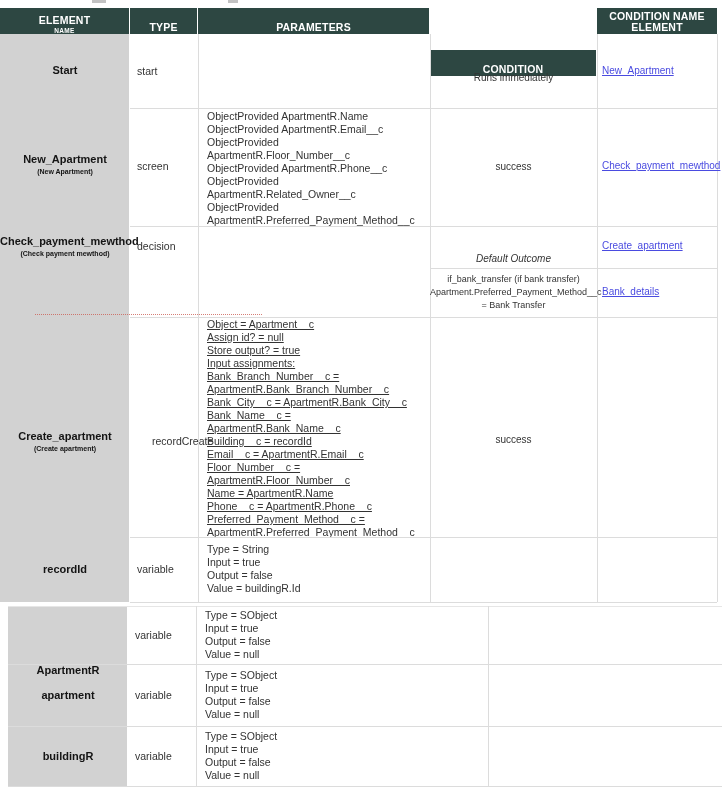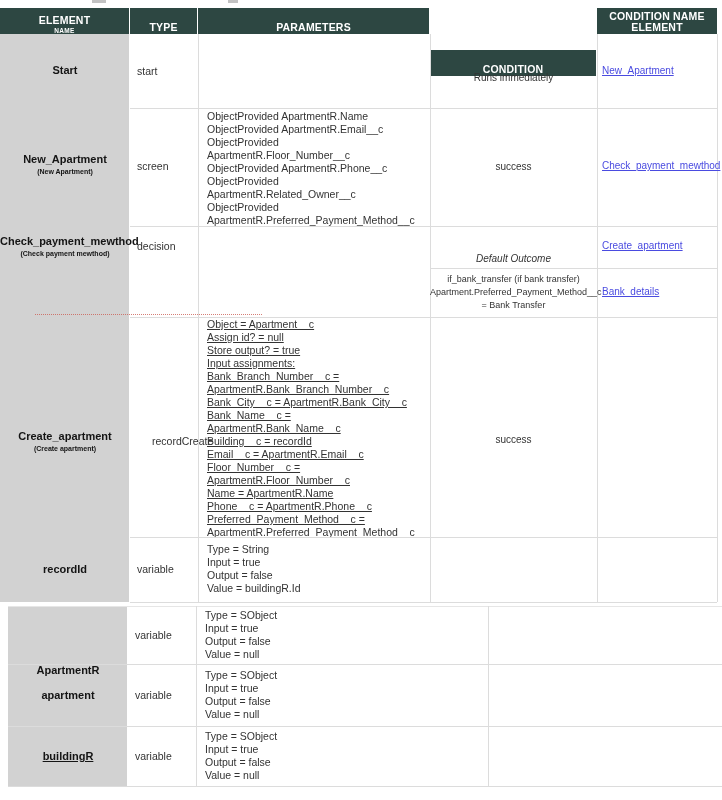--- a/index.html
+++ b/index.html
@@ -165,20 +165,20 @@
 Output = false
 Value = null</div>
 
   <div class="ename2" style="top:689px;">apartment</div>
   <div class="typetxt2" style="top:689px;">variable</div>
   <div class="params2" style="top:669px;">Type = SObject
 Input = true
 Output = false
 Value = null</div>
 
-  <div class="ename2" style="top:750px;text-decoration:underline;">buildingR</div>
+  <div class="ename2" style="top:750px;">buildingR</div>
   <div class="typetxt2" style="top:750px;">variable</div>
   <div class="params2" style="top:730px;">Type = SObject
 Input = true
 Output = false
 Value = null</div>
 
 </div>
 
 </body></html>

